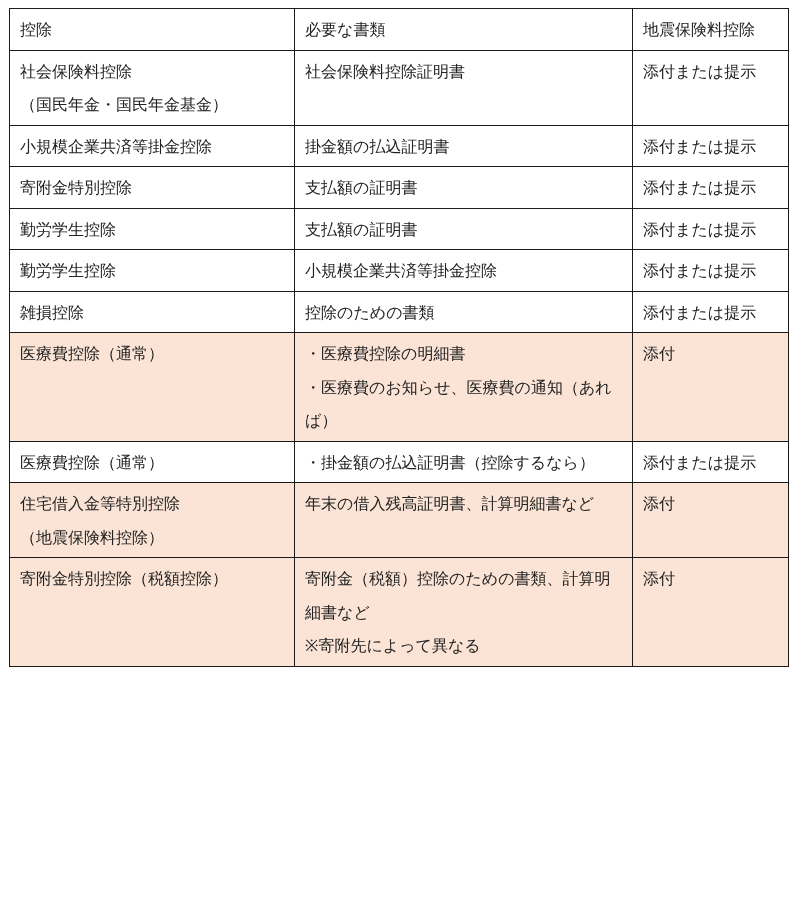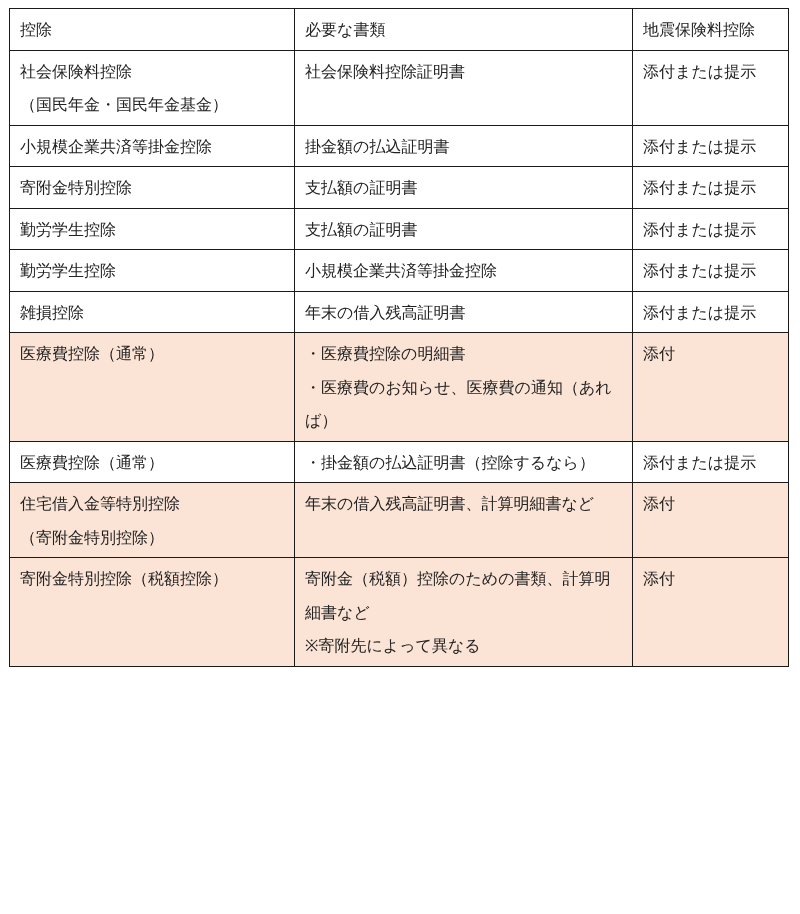--- a/index.html
+++ b/index.html
@@ -47,37 +47,37 @@
         <td>支払額の証明書</td>
         <td>添付または提示</td>
       </tr>
       <tr>
         <td>勤労学生控除</td>
         <td>小規模企業共済等掛金控除</td>
         <td>添付または提示</td>
       </tr>
       <tr>
         <td>雑損控除</td>
-        <td>年末の借入残高証明書</td>
+        <td>控除のための書類</td>
         <td>添付または提示</td>
       </tr>
       <tr class="hl">
         <td>医療費控除（通常）</td>
         <td>・医療費控除の明細書
 ・医療費のお知らせ、医療費の通知（あれば）</td>
         <td>添付</td>
       </tr>
       <tr>
         <td>医療費控除（通常）</td>
         <td>・掛金額の払込証明書（控除するなら）</td>
         <td>添付または提示</td>
       </tr>
       <tr class="hl">
         <td>住宅借入金等特別控除
-（寄附金特別控除）</td>
+（地震保険料控除）</td>
         <td>年末の借入残高証明書、計算明細書など</td>
         <td>添付</td>
       </tr>
       <tr class="hl">
         <td>寄附金特別控除（税額控除）</td>
         <td>寄附金（税額）控除のための書類、計算明細書など
 ※寄附先によって異なる</td>
         <td>添付</td>
       </tr>
     </tbody>

